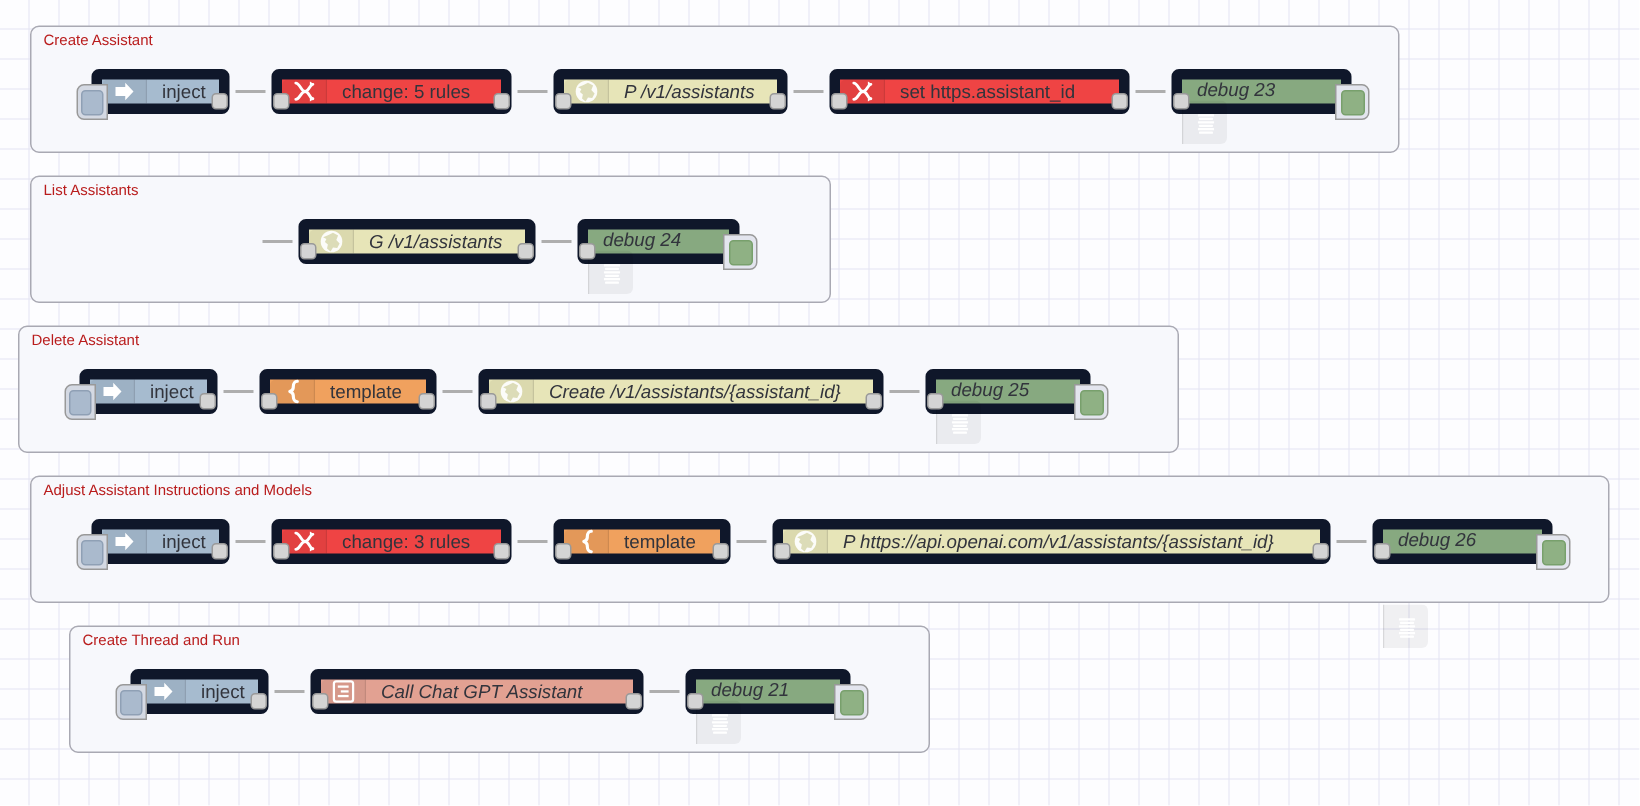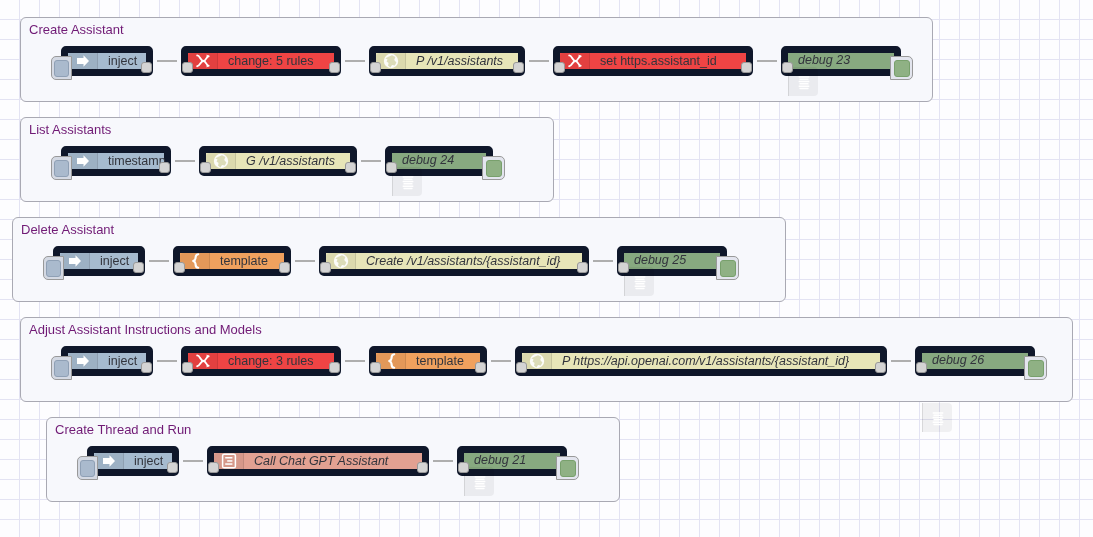--- a/index.html
+++ b/index.html
@@ -32,22 +32,22 @@
     position: absolute;
     box-sizing: border-box;
     border: 1px solid #a9a9b3;
     border-radius: 6px;
     background: #f7f8fc;
   }
   .group-label {
     position: absolute;
     left: 8px;
     top: 4px;
-    font-size: 13px;
-    color: #701a75;
+    font-size: 10px;
+    color: #b91c1c;
     white-space: nowrap;
   }
 
   
   .node {
     position: absolute;
     height: 30px;
     box-sizing: border-box;
     border: 7px solid #0f172a;
     border-radius: 5px;
@@ -233,32 +233,20 @@
           </svg>
         </div>
         <div class="btn-right">
           <div class="knob"></div>
         </div>
         <div class="port in"></div>
       </div>
     </div>
     <div class="group" style="left: 20px; top: 117px; width: 534px; height: 85px;">
       <div class="group-label">List Assistants</div>
-      <div class="node n-inject" style="left: 40px; top: 28px; width: 110px;">
-        <div class="node-icon">
-          <svg width="18" height="18" viewBox="0 0 18 18">
-            <path d="M3 6 L9.5 6 L9.5 3.2 L15 9 L9.5 14.8 L9.5 12 L3 12 Z" fill="#fff"></path>
-          </svg>
-        </div>
-        <div class="node-label">timestamp</div>
-        <div class="btn-left">
-          <div class="knob"></div>
-        </div>
-        <div class="port out"></div>
-      </div>
       <div class="wire" style="left: 154px; top: 42px; width: 20px;"></div>
       <div class="node n-http" style="left: 178px; top: 28px; width: 158px;">
         <div class="node-icon">
           <svg width="18" height="18" viewBox="0 0 18 18">
             <circle cx="9" cy="9" r="7.2" fill="#fff" opacity="0.92"></circle>
             <path d="M3.4 6.2 L5.6 7.4 L4.6 9.4 L6.6 11 L6 13.6 L8.4 15.6 L10 13 L12.8 13.4 L14.4 10.4 L12.2 8 L13.4 5 L10 3.2 L7 4.6 Z" fill="#d8d8b0" opacity="0.9"></path>
           </svg>
         </div>
         <div class="node-label italic">G /v1/assistants</div>
         <div class="port in"></div>

